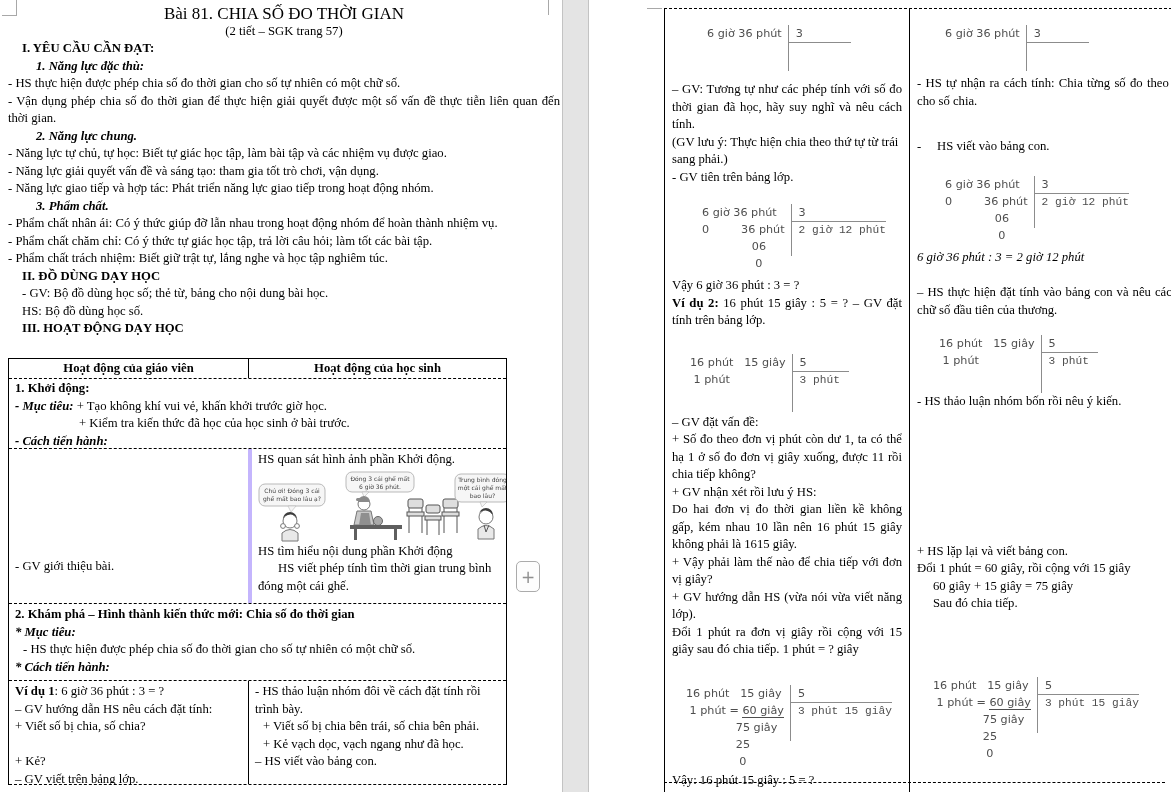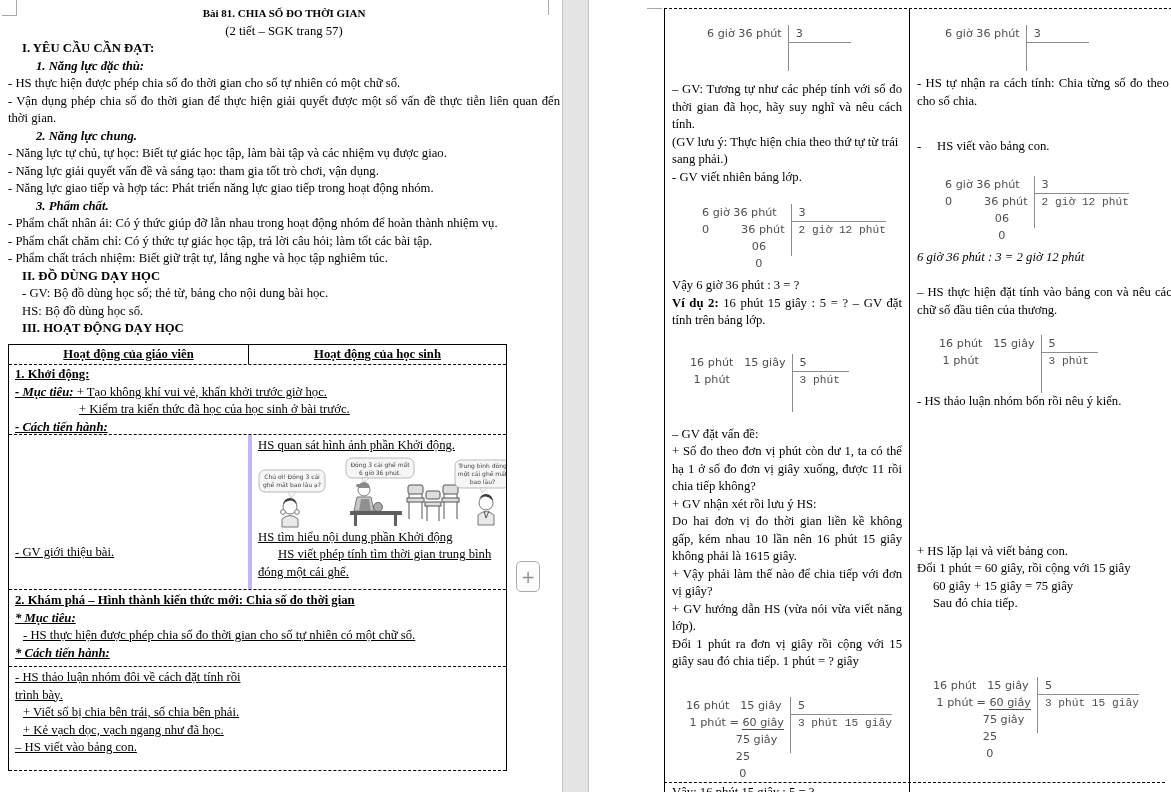--- a/index.html
+++ b/index.html
@@ -13,35 +13,35 @@
   #page1{left:0;width:562px;border-right:1px solid #c3c3c3;}
   #page2{left:588px;width:583px;border-left:1px solid #c3c3c3;}
 
   
   .mark{position:absolute;background:#a8a8a8;}
 
   
   .doc{font-size:12.7px;line-height:17.5px;}
   #p1-body{padding:5px 2px 0 8px;}
   .line{min-height:17.5px;}
-  .line.title{text-align:center;font-weight:bold;font-size:11px;}
+  .line.title{text-align:center;font-weight:normal;font-size:17px;}
   .line.subtitle{text-align:center;}
   .line.h1{font-weight:bold;padding-left:14px;}
   .line.h2{font-weight:bold;font-style:italic;padding-left:28px;}
   .line.p{text-align:justify;}
   .line.ind{padding-left:14px;}
   .line.ind1{padding-left:8px;}
   .line.ind3{padding-left:64px;}
   .line.ti{text-indent:20px;}
   .b{font-weight:bold;}
   .bi{font-weight:bold;font-style:italic;}
   .just{text-align:justify;}
 
   
-  .t1{width:499px;margin-top:6px;border:1px solid #000;border-bottom:none;box-sizing:border-box;text-decoration:underline;}
+  .t1{width:499px;margin-top:20px;border:1px solid #000;border-bottom:none;box-sizing:border-box;}
   .t1-header{display:grid;grid-template-columns:239px 1fr;border-bottom:1px dashed #000;}
   .t1-header div{font-weight:bold;text-align:center;padding:1px 0;}
   .t1-header div + div{border-left:1px solid #000;}
   .t1-rowA{height:70px;border-bottom:1px dashed #000;padding:1px 6px 8px 6px;box-sizing:border-box;}
   .t1-rowB{display:grid;grid-template-columns:239px 1fr;height:155px;border-bottom:1px dashed #000;box-sizing:border-box;}
   .t1-rowB .cell{padding:2px 4px 0 6px;overflow:hidden;}
   .t1-rowB .cell + .cell{border-left:4px solid #c4b5fd;}
   .t1-rowC{height:77px;border-bottom:1px dashed #000;padding:2px 6px 0 6px;box-sizing:border-box;}
   .t1-rowD{display:grid;grid-template-columns:239px 1fr;height:104px;border-bottom:1px dashed #000;box-sizing:border-box;}
   .t1-rowD .cell{padding:2px 4px 0 6px;overflow:hidden;}
@@ -213,20 +213,28 @@
 
       <div class="t1-rowC">
           <div class="line "><span class="b">2. Khám phá – Hình thành kiến thức mới: Chia số đo thời gian</span></div>
           <div class="line "><span class="bi">* Mục tiêu:</span></div>
           <div class="line ind1">- HS thực hiện được phép chia số đo thời gian cho số tự nhiên có một chữ số.</div>
           <div class="line "><span class="bi">* Cách tiến hành:</span></div>
         </div>
 
       <div class="t1-rowD">
         <div class="cell">
+            <div class="line "><span class="b">Ví dụ 1</span>: 6 giờ 36 phút : 3 = ?</div>
+            <div class="line ">– GV hướng dẫn HS nêu cách đặt tính:</div>
+            <div class="line ">+ Viết số bị chia, số chia?</div>
+            <div class="line blank">&nbsp;</div>
+            <div class="line ">+ Kẻ?</div>
+            <div class="line ">– GV viết trên bảng lớp.</div>
+          </div>
+        <div class="cell">
             <div class="line ">- HS thảo luận nhóm đôi về cách đặt tính rồi trình bày.</div>
             <div class="line ind1">+ Viết số bị chia bên trái, số chia bên phải.</div>
             <div class="line ind1">+ Kẻ vạch dọc, vạch ngang như đã học.</div>
             <div class="line ">– HS viết vào bảng con.</div>
           </div>
       </div>
     </div>
   </div>
 </div>
 
@@ -242,21 +250,21 @@
         <div class="dvd">
             <div>6 giờ 36 phút</div>
           </div>
         <div class="dvs" style="height:46px;">
           <div class="q" style="min-width:62px;">3</div>
         </div>
       </div>
 
       <div class="line just" style="margin-top:10px;">– GV: Tương tự như các phép tính với số đo thời gian đã học, hãy suy nghĩ và nêu cách tính.</div>
       <div class="line">(GV lưu ý: Thực hiện chia theo thứ tự từ trái sang phải.)</div>
-      <div class="line">- GV viết nhiên bảng lớp.</div>
+      <div class="line">- GV tiên trên bảng lớp.</div>
 
       <div class="division" style="margin:18px 0 0 30px;">
         <div class="dvd">
           <div>6 giờ 36 phút</div>
           <div>0         36 phút</div>
           <div>              06</div>
           <div>               0</div>
         </div>
         <div class="dvs" style="height:52px;">
           <div class="q" style="min-width:92px;">3</div>
@@ -271,21 +279,21 @@
         <div class="dvd">
           <div>16 phút   15 giây</div>
           <div> 1 phút</div>
         </div>
         <div class="dvs" style="height:58px;">
           <div class="q" style="min-width:56px;">5</div>
           <div class="r">3 phút</div>
         </div>
       </div>
 
-      <div class="line" style="margin-top:14px;font-family:Liberation Serif, serif;">– GV đặt vấn đề:</div>
+      <div class="line" style="margin-top:2px;font-family:Liberation Serif, serif;">– GV đặt vấn đề:</div>
       <div class="line just">+ Số đo theo đơn vị phút còn dư 1, ta có thể hạ 1 ở số đo đơn vị giây xuống, được 11 rồi chia tiếp không?</div>
       <div class="line">+ GV nhận xét rồi lưu ý HS:</div>
       <div class="line just">Do hai đơn vị đo thời gian liền kề không gấp, kém nhau 10 lần nên 16 phút 15 giây không phải là 1615 giây.</div>
       <div class="line just">+ Vậy phải làm thế nào để chia tiếp với đơn vị giây?</div>
       <div class="line just">+ GV hướng dẫn HS (vừa nói vừa viết năng lớp).</div>
       <div class="line just">Đổi 1 phút ra đơn vị giây rồi cộng với 15 giây sau đó chia tiếp. 1 phút = ? giây</div>
 
       <div class="division" style="margin:26px 0 0 14px;">
         <div class="dvd">
           <div>16 phút   15 giây</div>

